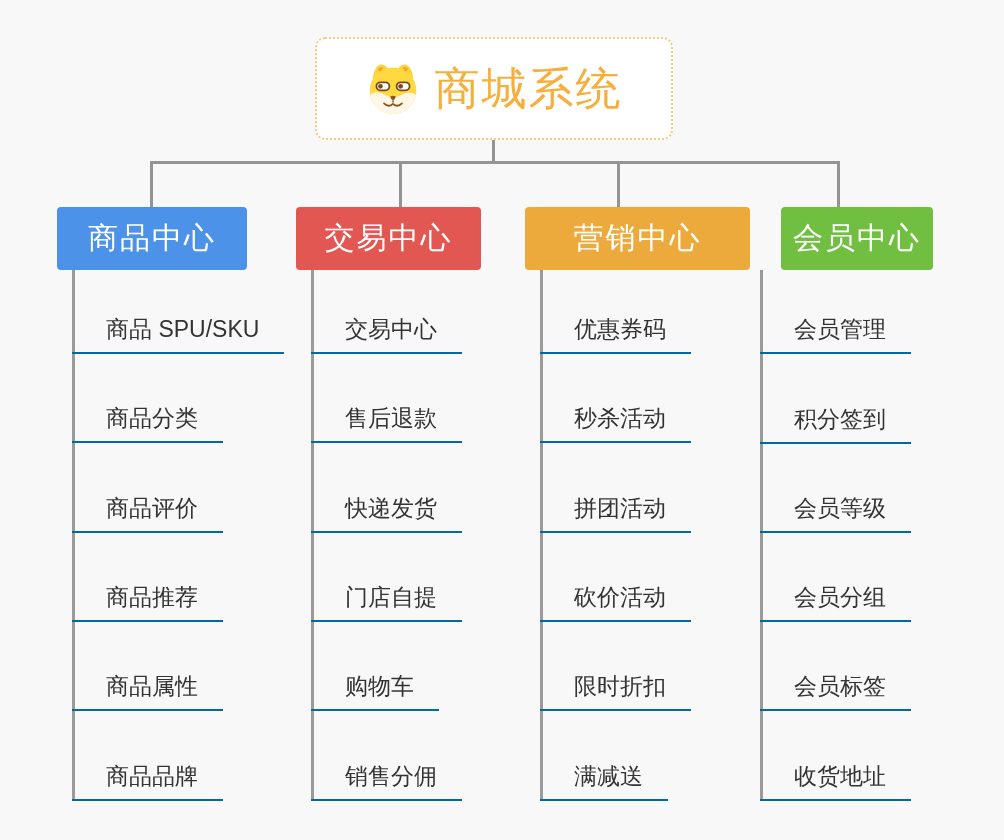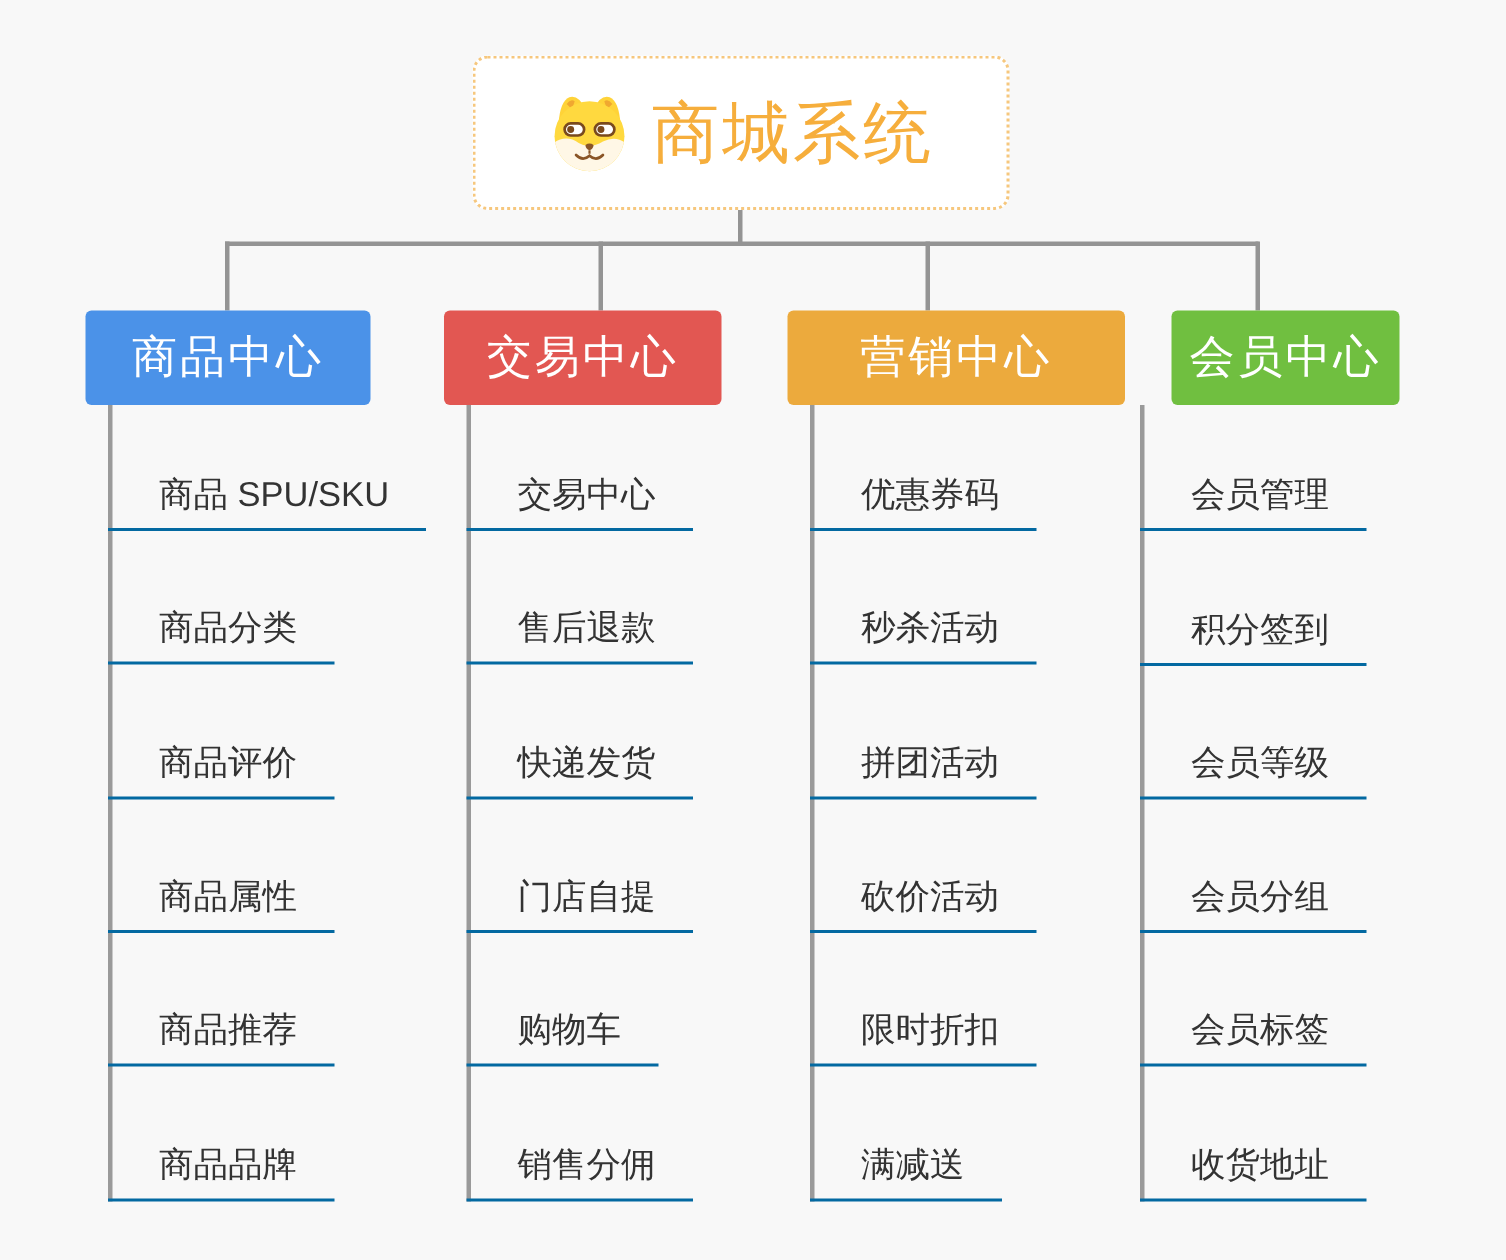--- a/index.html
+++ b/index.html
@@ -123,22 +123,22 @@
   <div class="line drop drop-3"></div>
   <div class="line drop drop-4"></div>
 
   <div class="column col-1">
     <div class="branch-header" style="background: rgb(75, 146, 232);">商品中心</div>
     <div class="spine"></div>
     <div class="leaves">
       <div class="leaf h-first">商品 SPU/SKU</div>
       <div class="leaf">商品分类</div>
       <div class="leaf h-tall">商品评价</div>
+      <div class="leaf">商品推荐</div>
       <div class="leaf">商品属性</div>
-      <div class="leaf">商品推荐</div>
       <div class="leaf h-tall">商品品牌</div>
     </div>
   </div>
 
   <div class="column col-2">
     <div class="branch-header" style="background: rgb(226, 87, 82);">交易中心</div>
     <div class="spine"></div>
     <div class="leaves">
       <div class="leaf h-first">交易中心</div>
       <div class="leaf">售后退款</div>

